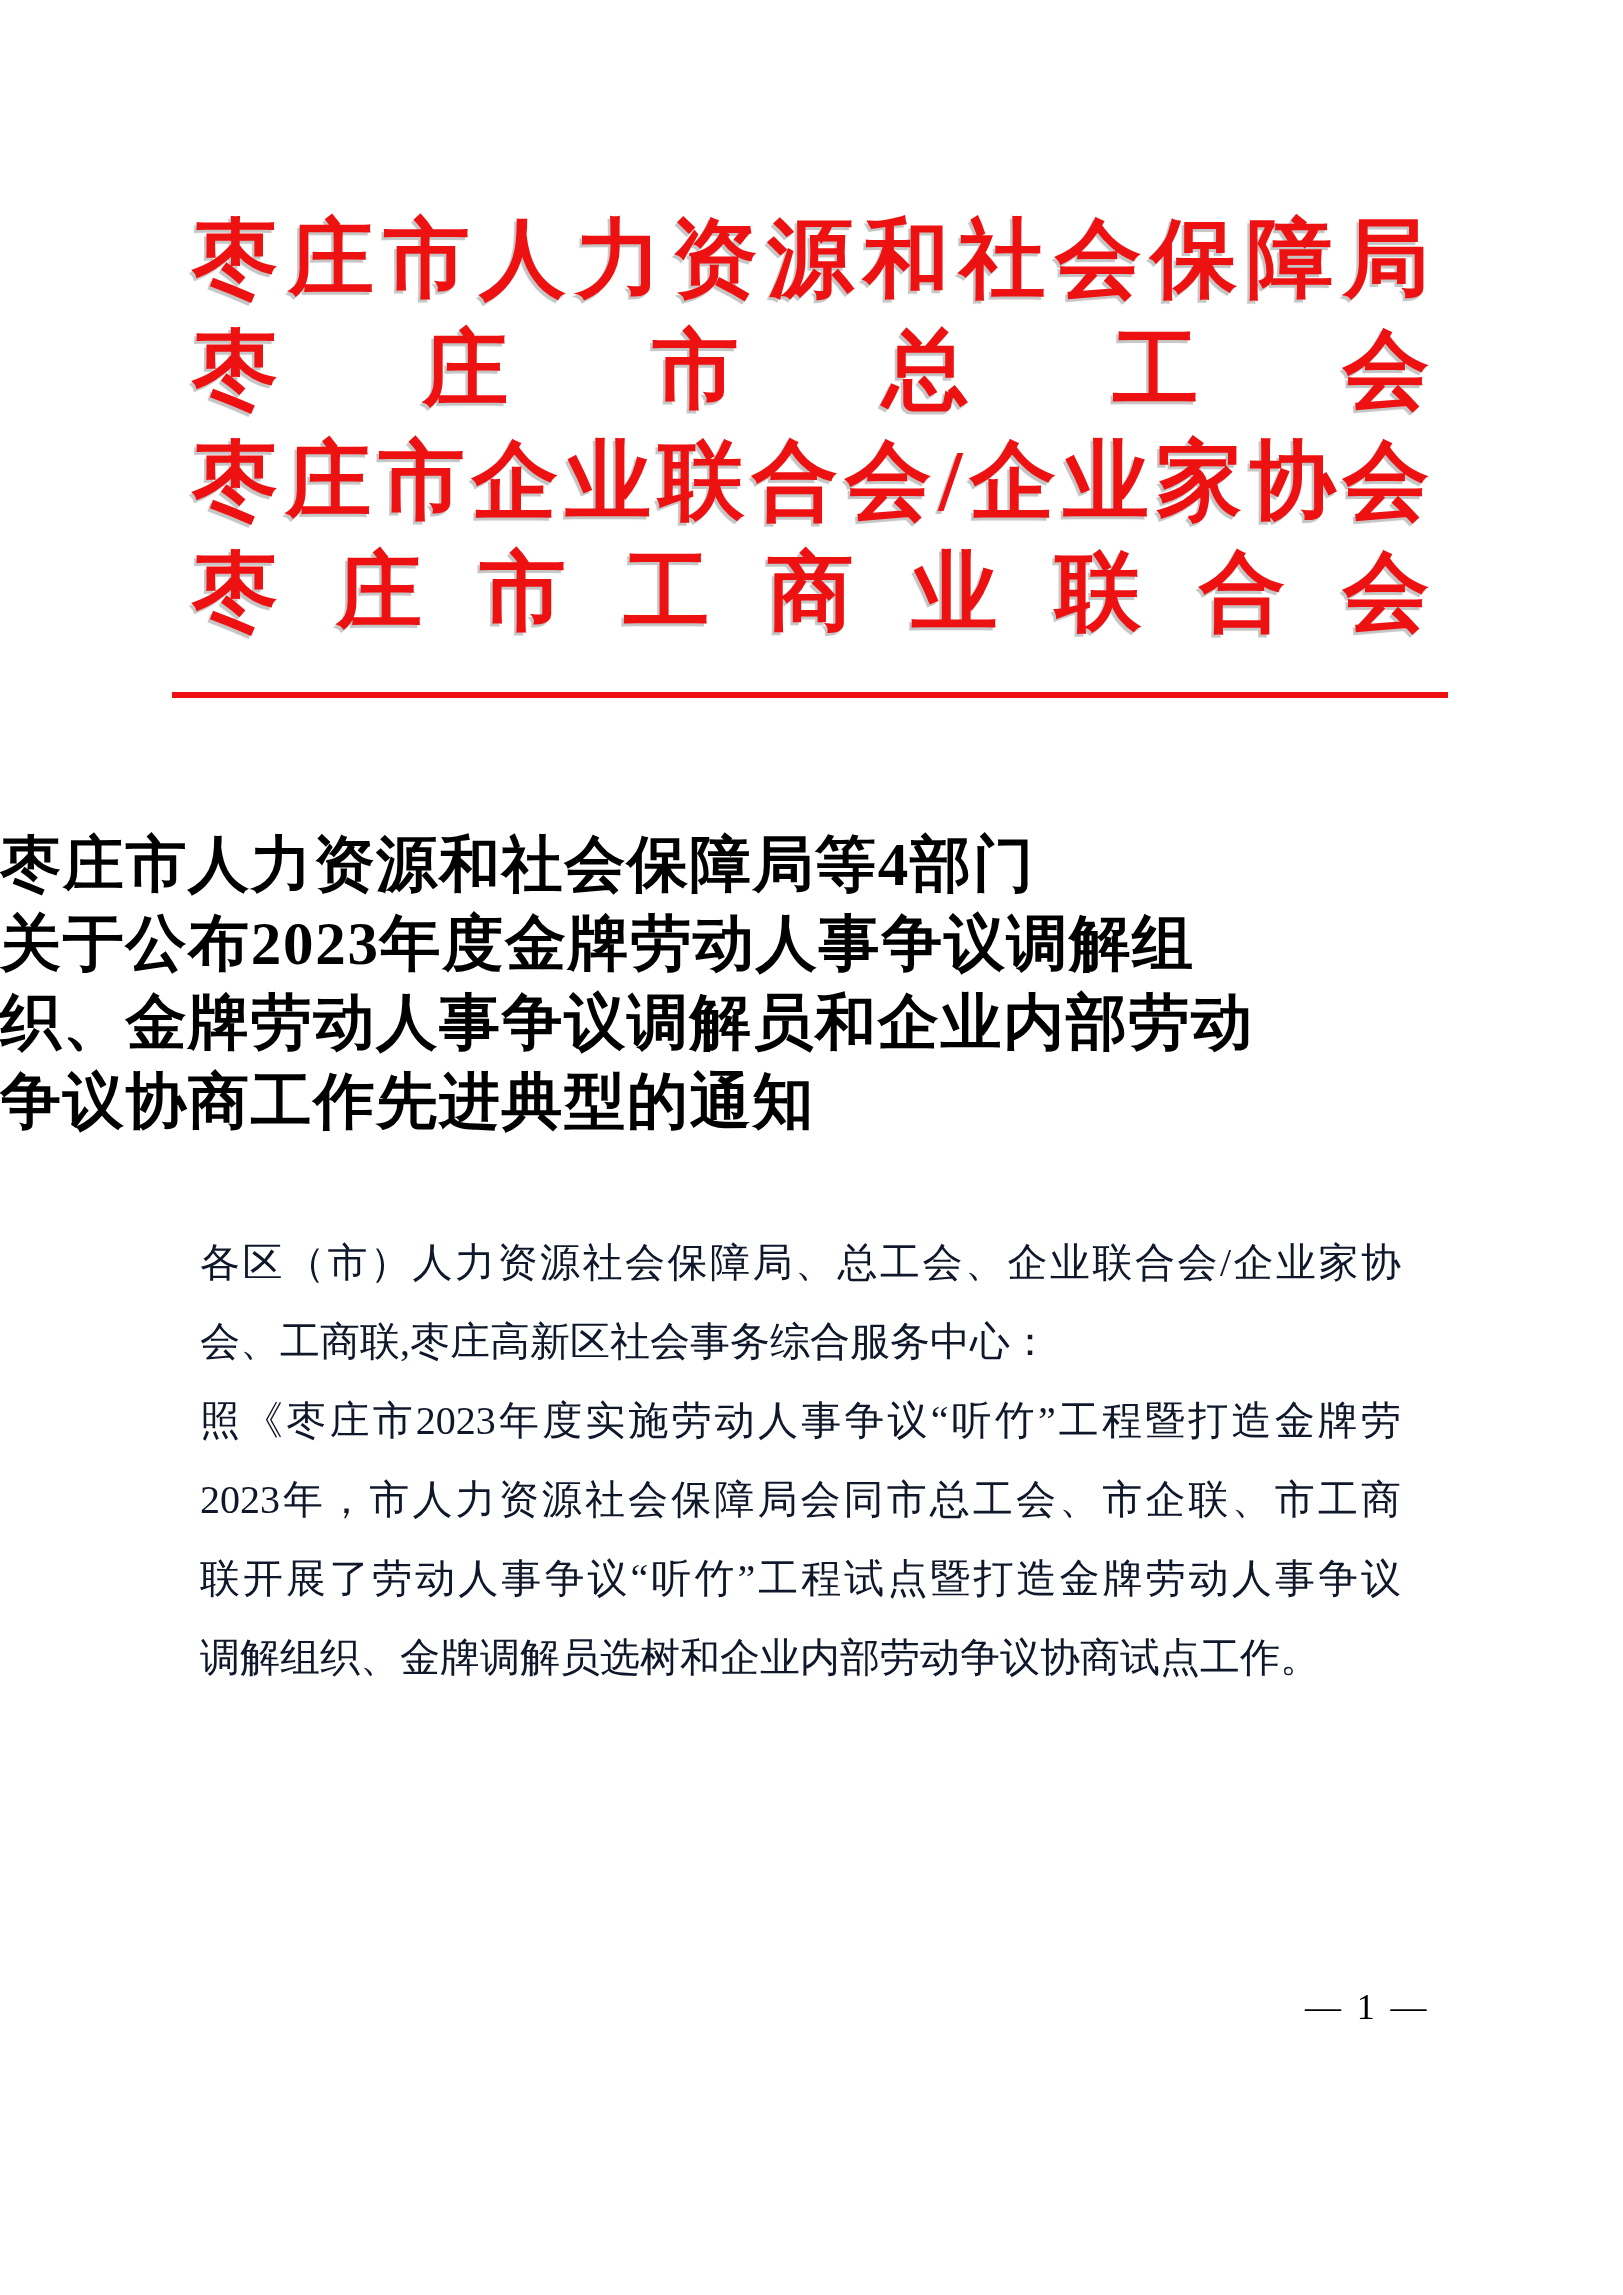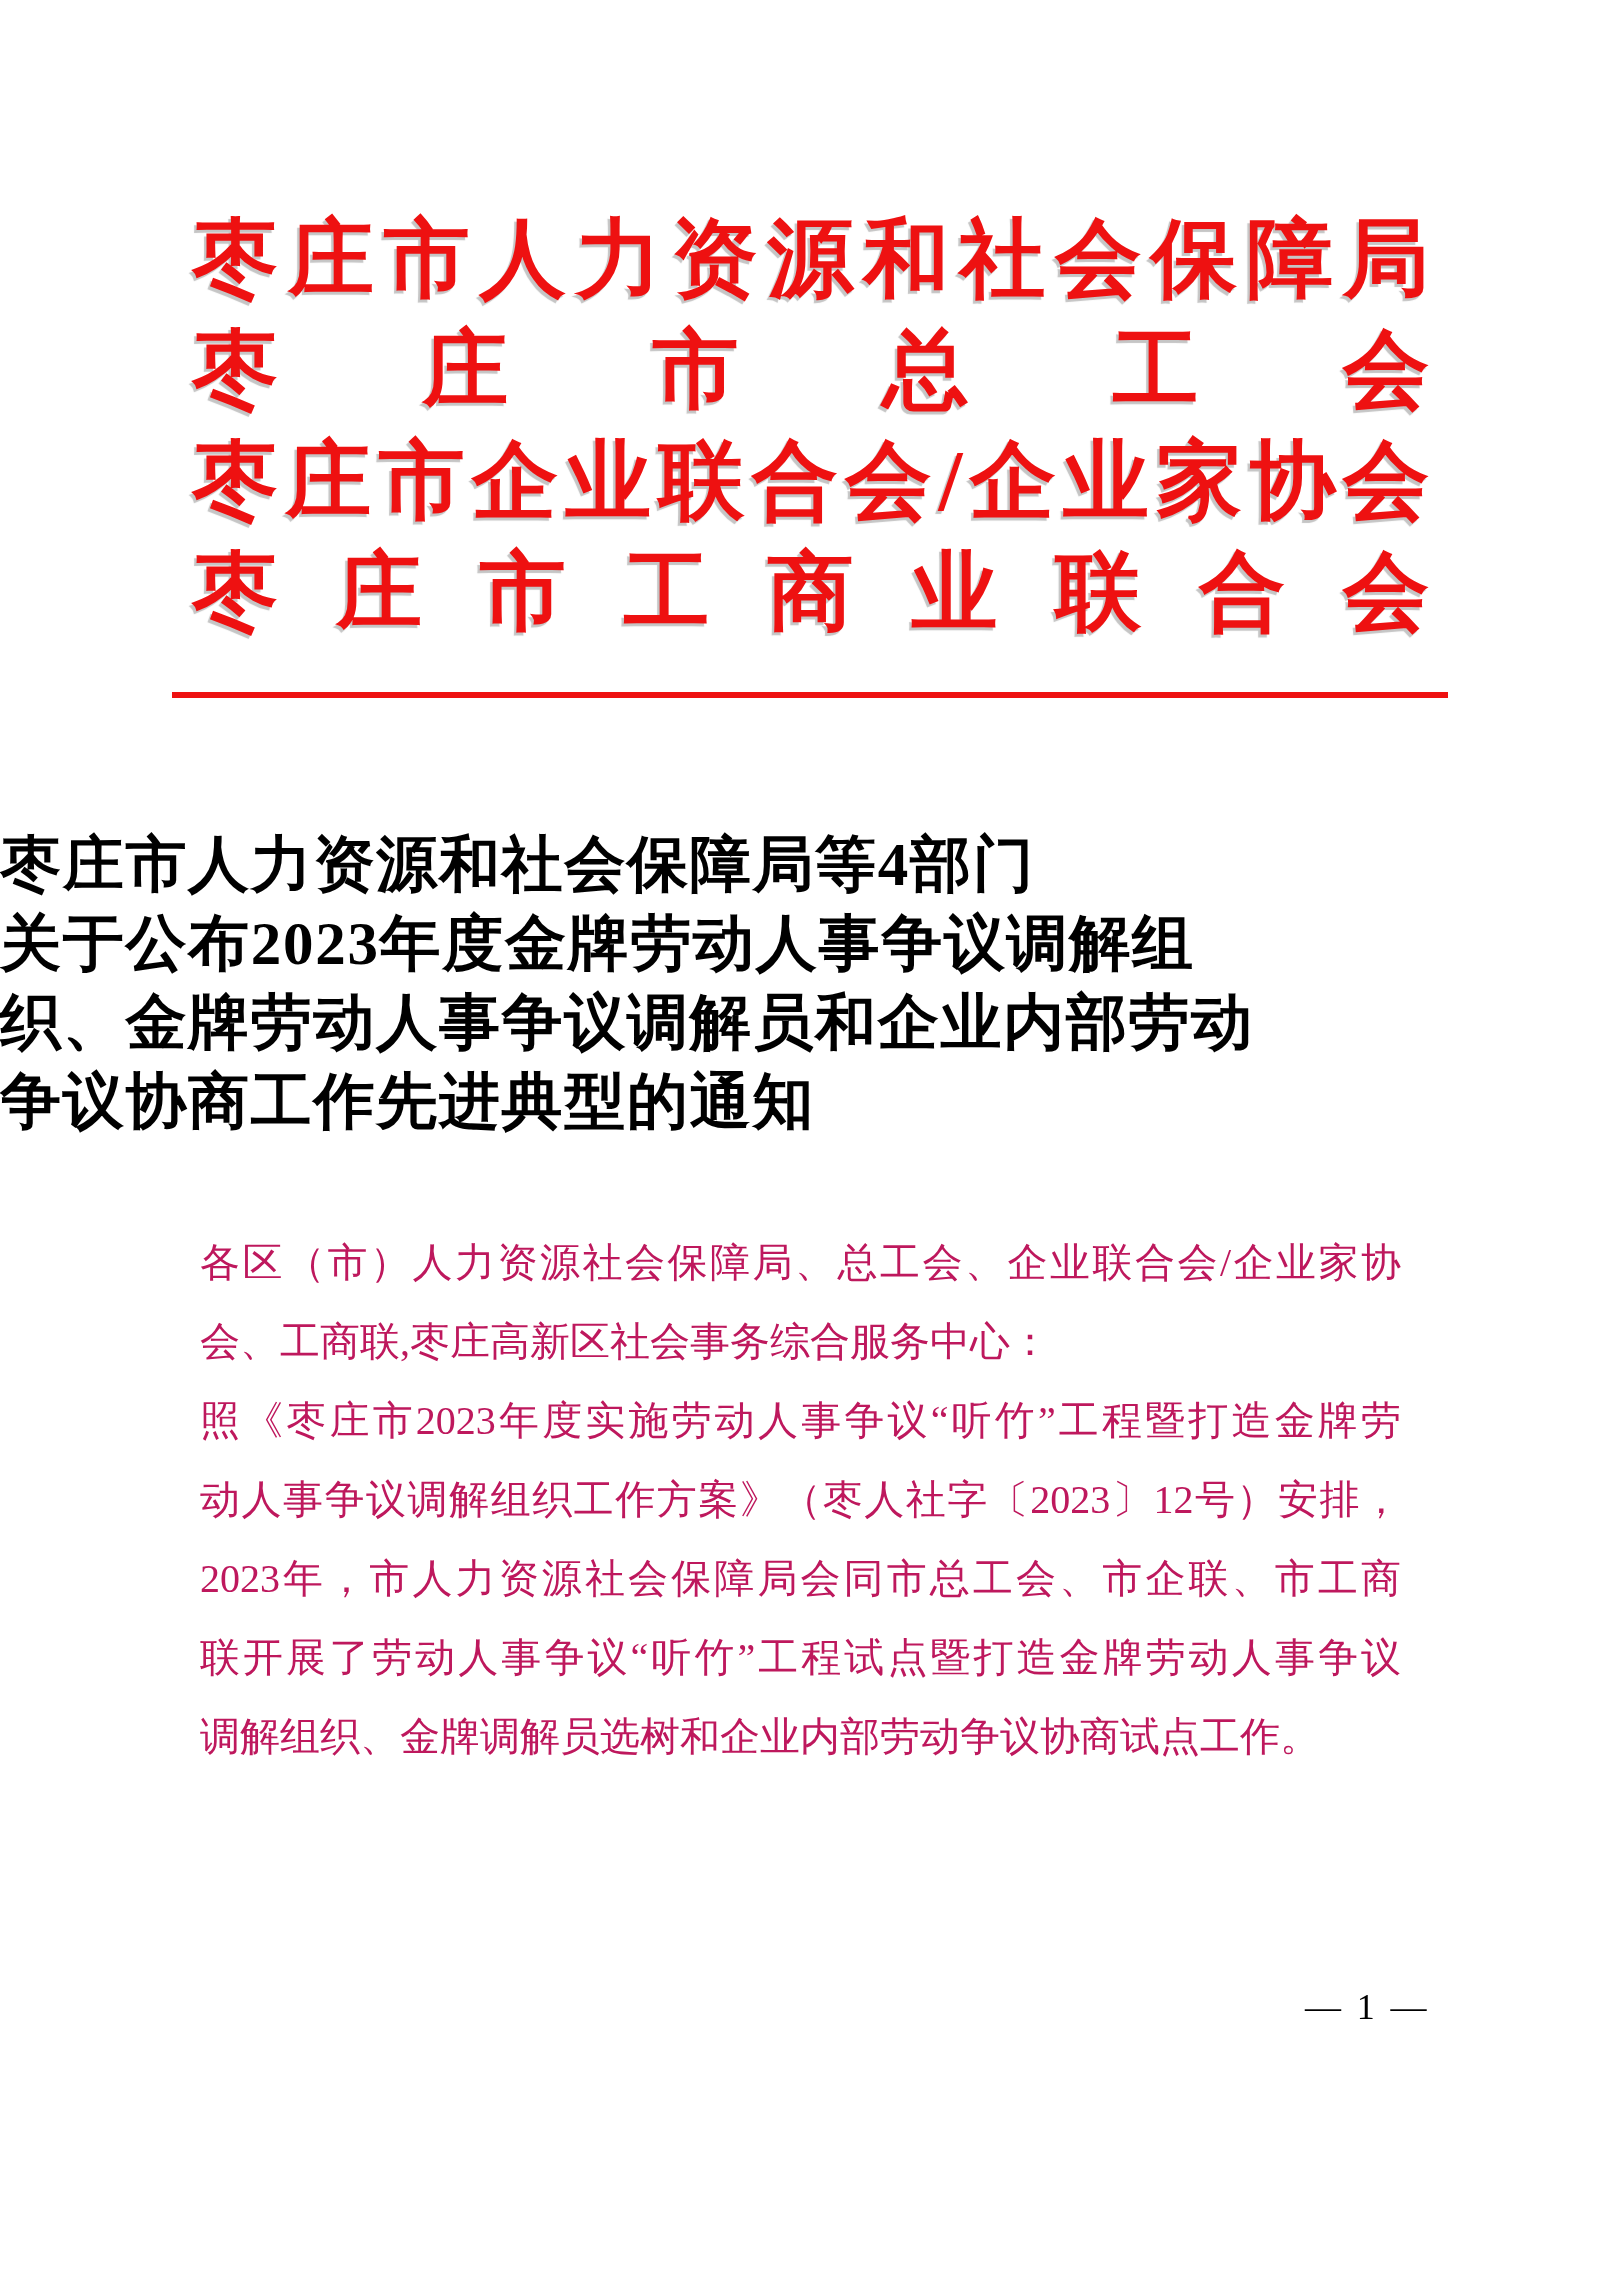--- a/index.html
+++ b/index.html
@@ -54,21 +54,21 @@
     line-height: 79px;
     letter-spacing: 1.7px;
   }
 
   
   .body-text {
     position: absolute;
     top: 1223px;
     left: 200px;
     width: 1201px;
-    color: #be185d;
+    color: #0f172a;
     font-size: 40px;
     line-height: 79px;
   }
   .bline {
     text-align: justify;
     text-align-last: justify;
   }
   .bline.left {
     text-align: center;
     text-align-last: left;
@@ -153,21 +153,20 @@
     <div>枣庄市人力资源和社会保障局等4部门</div>
     <div>关于公布2023年度金牌劳动人事争议调解组</div>
     <div>织、金牌劳动人事争议调解员和企业内部劳动</div>
     <div>争议协商工作先进典型的通知</div>
   </div>
 
   <div class="body-text">
     <div class="bline">各区（市）人力资源社会保障局、总工会、企业联合会/企业家协</div>
     <div class="bline left">会、工商联,枣庄高新区社会事务综合服务中心：</div>
     <div class="bline">照《枣庄市2023年度实施劳动人事争议“听竹”工程暨打造金牌劳</div>
-    <div class="bline">动人事争议调解组织工作方案》（枣人社字〔2023〕12号）安排，</div>
     <div class="bline">2023年，市人力资源社会保障局会同市总工会、市企联、市工商</div>
     <div class="bline">联开展了劳动人事争议“听竹”工程试点暨打造金牌劳动人事争议</div>
     <div class="bline left">调解组织、金牌调解员选树和企业内部劳动争议协商试点工作。</div>
   </div>
 
   <div class="page-number">— 1 —</div>
 
 </div>
 
 

